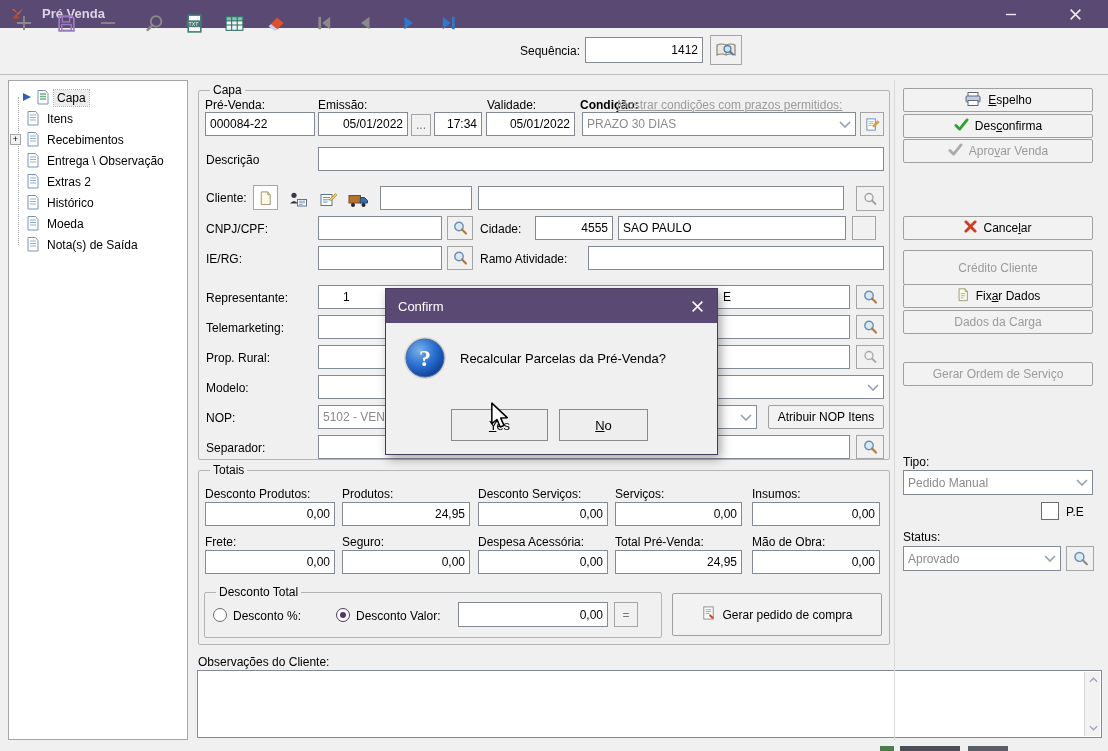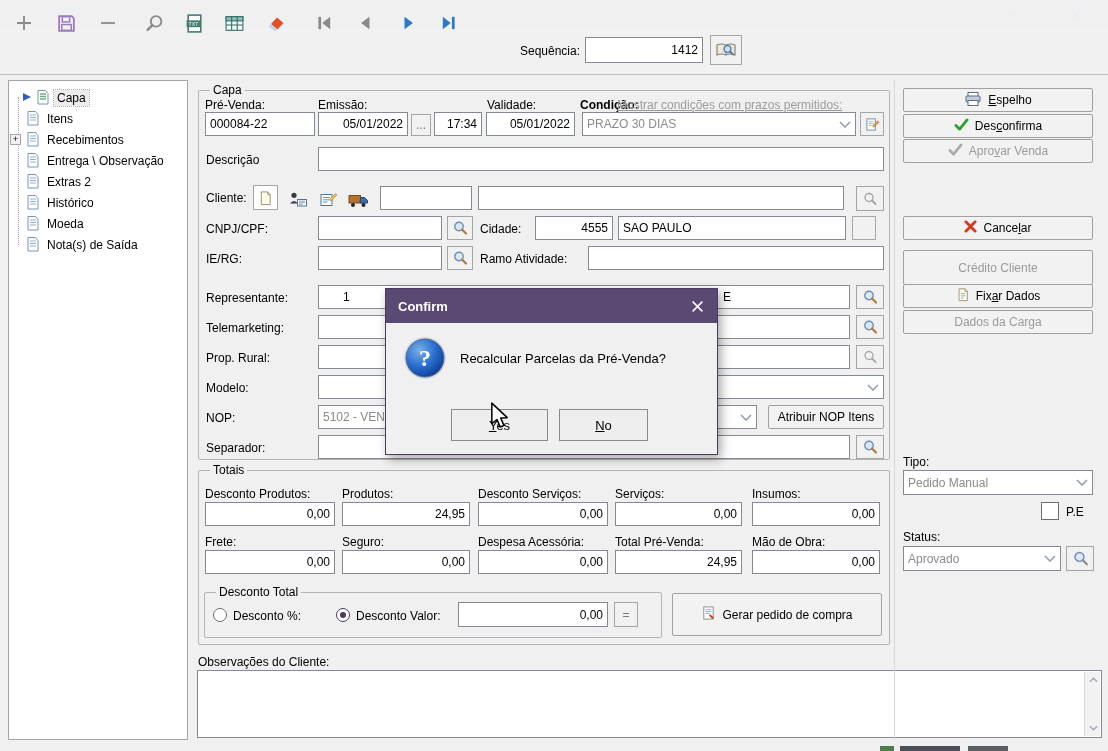--- a/index.html
+++ b/index.html
@@ -33,32 +33,41 @@
   .tsel{background:#ececec;outline:1px dotted #b0b0b0;}
   .dotv{border-left:1px dotted #a5a5a5;}
   
   .radio{width:14px;height:14px;border-radius:50%;background:#fff;border:1px solid #6d6d6d;display:flex;align-items:center;justify-content:center;}
   .radio.on{border:1px solid #4d3a63;}
   .radio.on::after{content:"";width:6px;height:6px;border-radius:50%;background:#4d3a63;}
   .cb{width:18px;height:18px;background:#fff;border:1px solid #6d6d6d;}
   
   .dlg{left:385px;top:288px;width:333px;height:167px;background:#f0f0f0;border:1px solid #473а5c;border:1px solid #4a3a5e;box-shadow:3px 4px 10px rgba(0,0,0,.35);z-index:50;}
   .dlgtb{position:absolute;left:0;top:0;width:100%;height:34px;background:#5a4973;display:flex;align-items:center;}
-  .dlgtitle{color:#fff;font-weight:bold;font-size:13px;margin-left:12px;}
+  .dlgtitle{color:#fff;font-weight:normal;font-size:13px;margin-left:12px;}
   .dlgx{position:absolute;right:0;top:0;width:40px;height:34px;display:flex;align-items:center;justify-content:center;color:#fff;font-size:15px;}
   .dbtn{position:absolute;height:30px;background:#eee;border:1px solid #8a8a8a;display:flex;align-items:center;justify-content:center;font-size:13px;}
   
   .scol{background:#f2f2f2;border-left:1px solid #d5d5d5;}
   .sarw{position:absolute;left:0;width:16px;height:16px;display:flex;align-items:center;justify-content:center;color:#9aa5b5;font-size:10px;}
 </style>
 </head>
 <body>
 
 <div class="win">
 
+  <div class="abs titlebar">
+    <span class="abs" style="left:10px;top:6px;width:16px;height:16px">
+      <svg width="16" height="16" viewBox="0 0 16 16">
+          <path d="M2 3 L8 8 L4 3 Z M13 2 L6 9 L2 13 L10 7 Z" fill="#e8622d"></path>
+          <path d="M13 2 L8 8 L11 5 Z M6 9 L10 12 L4 13 Z" fill="#c8441f"></path>
+        </svg>
+    </span>
+    <span class="title-text abs" style="left:34px;top:6px">Pré Venda</span>
+  </div>
   <div class="winbtn" style="left:988px">
       <svg width="12" height="12" viewBox="0 0 12 12">
         <path d="M1 6.5 H11" stroke="#efeaf4" stroke-width="1.4"></path>
       </svg>
     </div>
   <div class="winbtn" style="left:1052px">
       <svg width="13" height="13" viewBox="0 0 12 12">
         <path d="M1.5 1.5 L10.5 10.5 M10.5 1.5 L1.5 10.5" stroke="#efeaf4" stroke-width="1.4"></path>
       </svg>
     </div>
@@ -451,20 +460,23 @@
     <span><svg width="14" height="15" viewBox="0 0 16 16">
           <path d="M3.5 1.5 h7 l2.5 3 V15 H3.5 z" fill="#fffbe8" stroke="#9a8f6a"></path>
           <path d="M10.5 1.5 v3 h2.5" fill="#efe6c0" stroke="#9a8f6a"></path>
           <path d="M5.5 7 h5 M5.5 9.5 h5 M5.5 12 h3" stroke="#8fa6c0"></path>
         </svg></span>
     <span><span>Fix</span><span class="k">a</span><span>r Dados</span></span>
   </div>
   <div class="abs btn off" style="left:903px;top:310px;width:190px;height:24px">
     <span><span>Dados da Car</span><span class="k">g</span><span>a</span></span>
   </div>
+  <div class="abs btn off" style="left:903px;top:362px;width:190px;height:24px">
+    <span><span></span><span class="k"></span><span>Gerar Ordem de Serviço</span></span>
+  </div>
 
   <span class="abs lbl" style="left:903px;top:455px">Tipo:</span>
   <div class="abs f dis" style="left:903px;top:470px;width:190px;height:25px">
     <span>Pedido Manual</span>
     <span class="chev">
         <svg width="12" height="7" viewBox="0 0 12 7">
           <path d="M1 1 L6 6 L11 1" stroke="#93a1ad" stroke-width="1.6" fill="none"></path>
         </svg>
       </span>
   </div>

